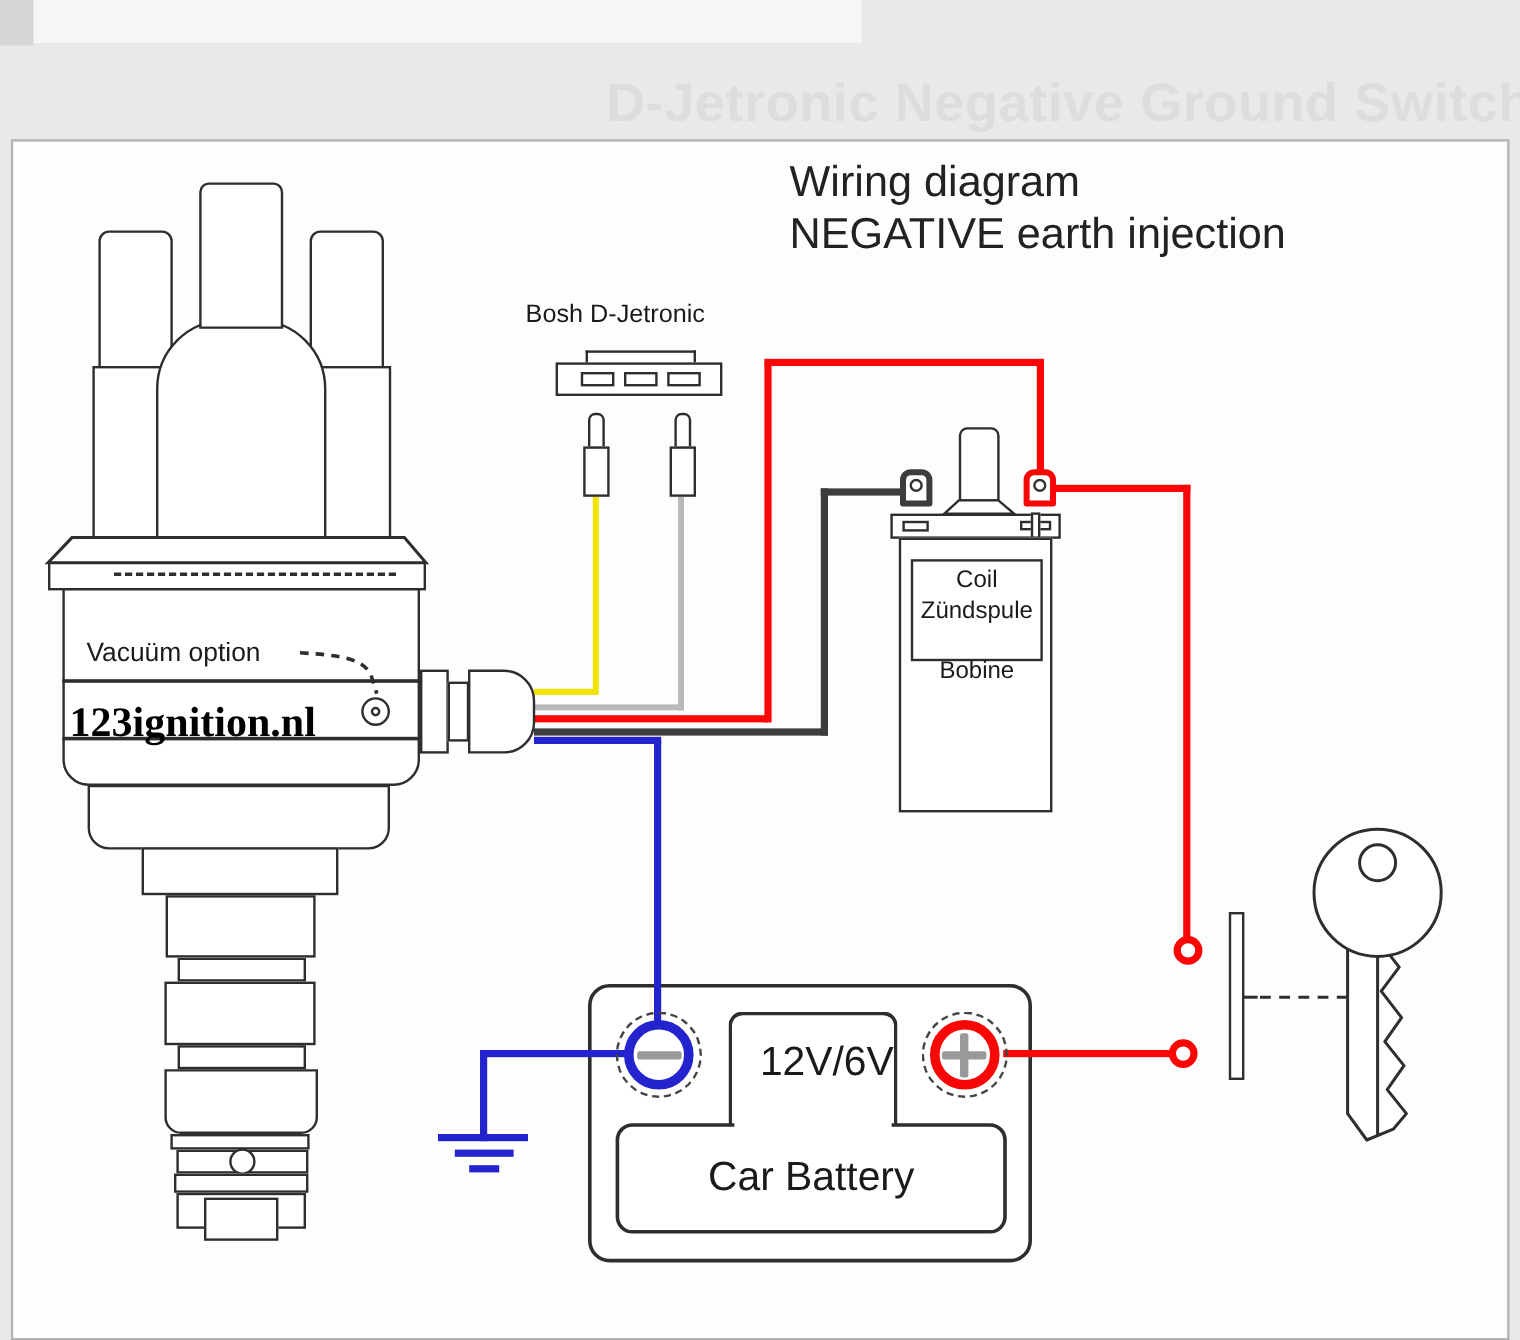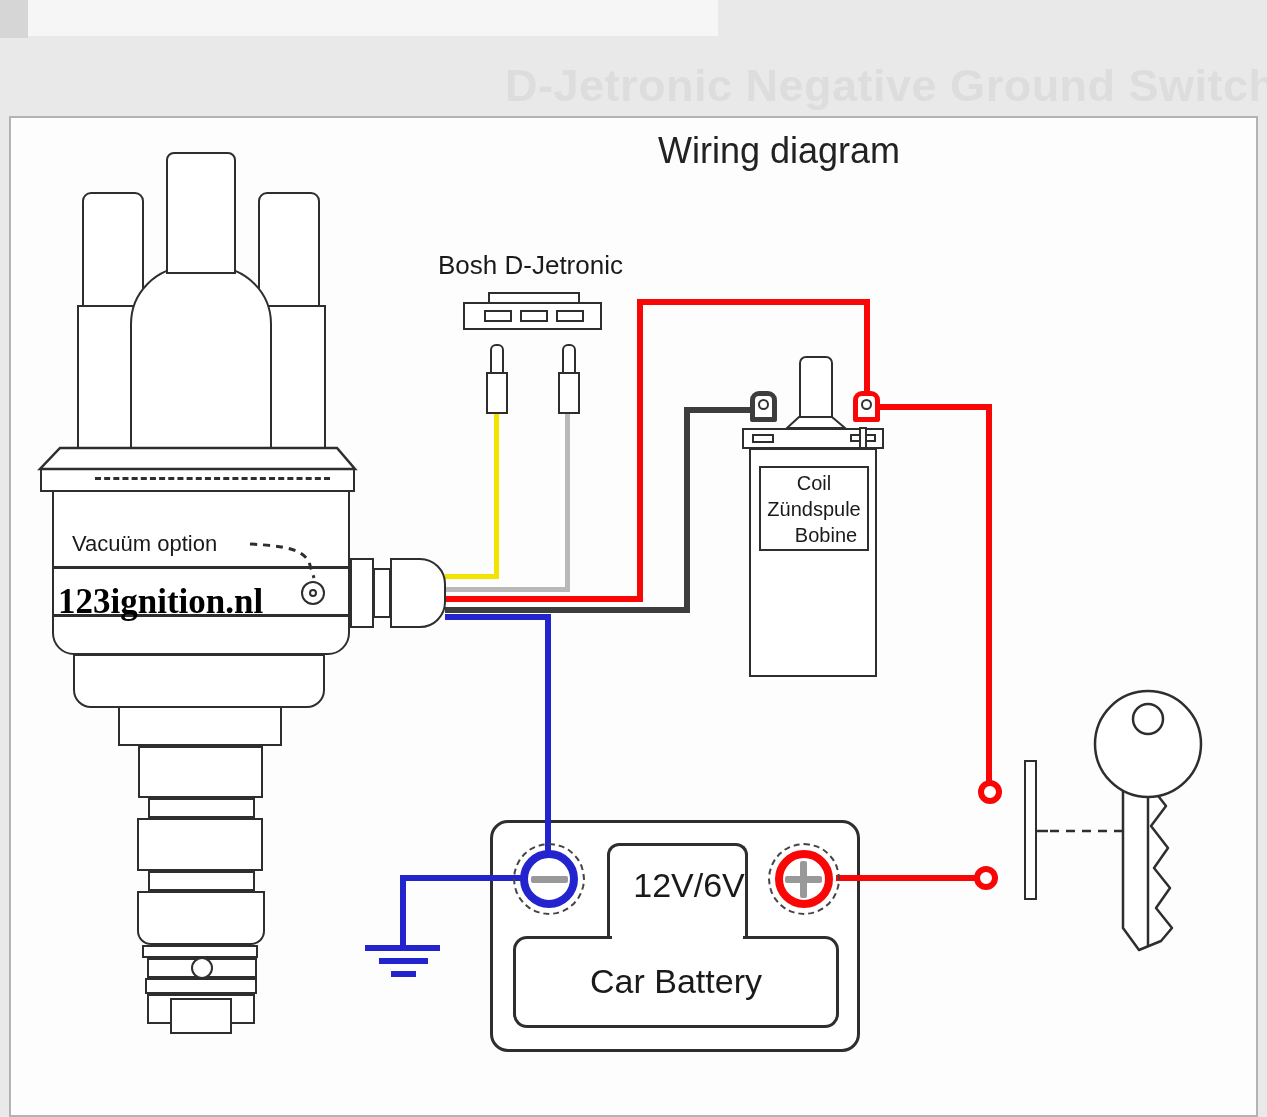--- a/index.html
+++ b/index.html
@@ -19,21 +19,21 @@
   .wire{position:absolute;}
   .w-red{background:var(--red);}
   .w-blue{background:var(--blue);}
   .w-yellow{background:var(--yellow);}
   .w-gray{background:var(--gray);}
   .w-black{background:var(--blk);}
   .txt{position:absolute;color:#1a1a1a;white-space:nowrap;}
   .title{font-size:40px;font-weight:bold;color:#0d0d0d;letter-spacing:-0.5px;}
   .watermark{font-size:45px;font-weight:bold;color:#dddddd;letter-spacing:0.5px;}
   .heading{font-size:36px;color:#222;}
-  .label-md{font-size:26px;color:#1a1a1a;text-align:center;}
+  .label-md{font-size:21px;color:#1a1a1a;text-align:center;}
   .label-vac{font-size:22px;color:#1a1a1a;}
   .brand{font-family:"Liberation Serif",serif;font-weight:bold;font-size:35px;color:#000;}
   .coil-text{font-size:20px;line-height:27px;text-align:center;color:#1a1a1a;}
   .bat-text{font-size:34px;color:#1a1a1a;}
   svg{position:absolute;left:0;top:0;pointer-events:none;}
 </style>
 </head>
 <body>
 
 <div class="stage">
@@ -135,21 +135,21 @@
   <div style="display:contents">
     <div class="abs ol" style="left:799px;top:356px;width:34px;height:62px;border-radius:7px 7px 0 0;"></div>
     <div class="abs ol" style="left:742px;top:428px;width:142px;height:21px;"></div>
     <div class="abs ol2" style="left:752px;top:434px;width:22px;height:9px;"></div>
     <div class="abs ol2" style="left:850px;top:434px;width:26px;height:8px;"></div>
     <div class="abs ol2" style="left:859px;top:427px;width:8px;height:22px;"></div>
     <div class="abs ol" style="left:749px;top:448px;width:128px;height:229px;"></div>
     <div class="abs ol2" style="left:759px;top:466px;width:110px;height:85px;"></div>
     <div class="txt coil-text" style="left:759px;top:470px;width:110px;">Coil</div>
     <div class="txt coil-text" style="left:759px;top:496px;width:110px;">Zündspule</div>
-    <div class="txt coil-text" style="left:759px;top:522px;width:110px;padding-left:12px;">Bobine</div>
+    <div class="txt coil-text" style="left:759px;top:546px;width:110px;">Bobine</div>
     
     <div class="abs" style="left:750px;top:391px;width:27px;height:31px;border:5px solid var(--blk);border-radius:9px 9px 2px 2px;background:#fff;"></div>
     <div class="abs" style="left:758px;top:399px;width:11px;height:11px;border:2px solid #333;border-radius:50%;background:#fff;"></div>
     <div class="abs" style="left:853px;top:391px;width:27px;height:31px;border:5px solid var(--red);border-radius:9px 9px 2px 2px;background:#fff;"></div>
     <div class="abs" style="left:861px;top:399px;width:11px;height:11px;border:2px solid #333;border-radius:50%;background:#fff;"></div>
   </div>
 
   
   <div style="display:contents">
     <div class="abs ol" style="left:490px;top:820px;width:370px;height:232px;border-width:3px;border-radius:18px;"></div>
@@ -204,14 +204,15 @@
     <g>
       <polygon points="1123,783 1123,928 1139,950 1161,941 1172,928 1156,908 1170,888 1154,868 1168,848 1151,826 1166,806 1152,788" fill="#ffffff" stroke="#2e2e2e" stroke-width="2.5" stroke-linejoin="round"></polygon>
       <line x1="1148" y1="795" x2="1148" y2="947" stroke="#2e2e2e" stroke-width="2.5"></line>
       <circle cx="1148" cy="744" r="53" fill="#ffffff" stroke="#2e2e2e" stroke-width="2.5"></circle>
       <circle cx="1148" cy="719" r="15" fill="#ffffff" stroke="#2e2e2e" stroke-width="2.5"></circle>
     </g>
   </svg>
 
   
   <div class="txt heading" style="left:658px;top:130px;">Wiring diagram</div>
+  <div class="txt heading" style="left:658px;top:174px;">NEGATIVE earth injection</div>
 
 </div>
 
 </body></html>

